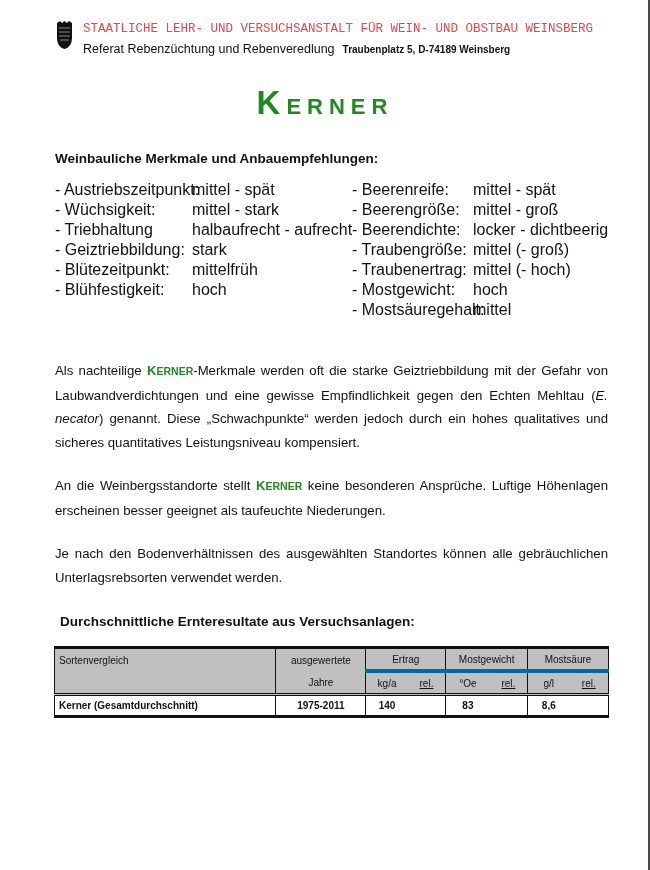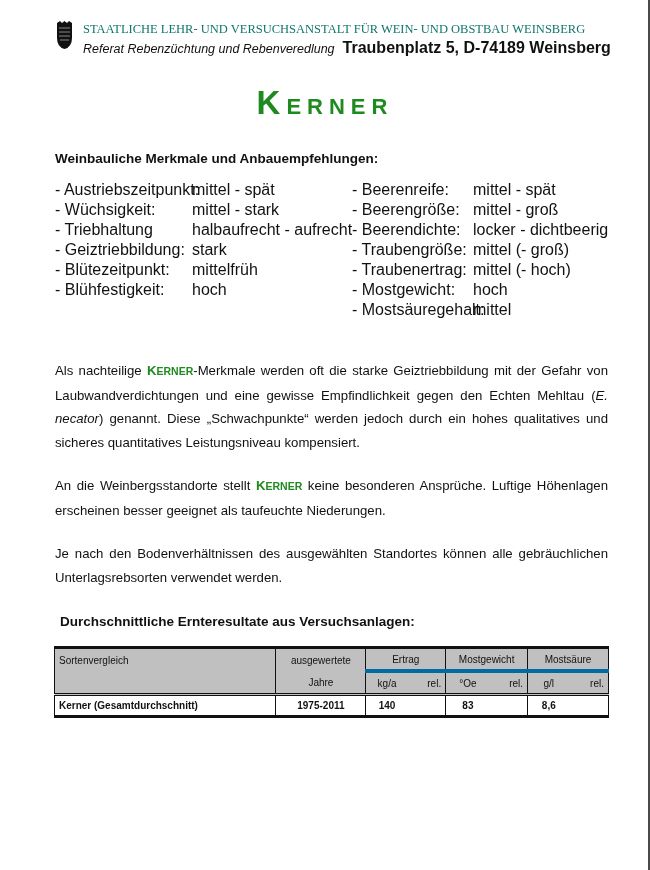--- a/index.html
+++ b/index.html
@@ -1,25 +1,25 @@
 <!DOCTYPE html>
 <html><head>
 <meta charset="utf-8">
 <style>
   html, body { margin: 0; padding: 0; background: #fff; }
   body { width: 650px; height: 870px; position: relative; overflow: hidden;
          font-family: "Liberation Sans", sans-serif; color: #111; }
   .right-edge { position: absolute; right: 0; top: 0; width: 2px; height: 870px; background: #4a4a4a; }
   .header { position: absolute; left: 56px; top: 19px; width: 560px; }
   .logo { position: absolute; left: 0; top: 1px; width: 17px; height: 30px; }
-  .inst { position: absolute; left: 27px; top: 3px; font-family: Liberation Serif, serif;
-          font-size: 12.5px; letter-spacing: 0; white-space: nowrap; color: #0f766e; }
+  .inst { position: absolute; left: 27px; top: 3px; font-family: Liberation Mono, monospace;
+          font-size: 12.5px; letter-spacing: 0; white-space: nowrap; color: #ef4444; }
   .ref { position: absolute; left: 27px; top: 20px; white-space: nowrap; }
-  .ref .it { font-style: italic; font-size: 12.5px; }
-  .ref .addr { font-weight: bold; font-size: 16px; margin-left: 8px; }
+  .ref .it { font-size: 12.5px; }
+  .ref .addr { font-weight: bold; font-size: 10px; margin-left: 8px; }
   .title { position: absolute; left: 0; width: 650px; top: 84px; text-align: center;
            color: #1f8a1f; font-weight: bold; font-size: 22px; letter-spacing: 6px; }
   .title .big { font-size: 33px; }
   h2 { position: absolute; margin: 0; font-size: 13.5px; font-weight: bold; white-space: nowrap; }
   .props { position: absolute; top: 180px; font-size: 16px; line-height: 20px; }
   .props .row { display: flex; white-space: nowrap; }
   .props .k { display: inline-block; }
   .left-props { left: 55px; }
   .left-props .k { width: 137px; }
   .right-props { left: 352px; }
@@ -30,21 +30,21 @@
   .kern .cap { font-size: 13.2px; }
   table { position: absolute; left: 54px; top: 646px; width: 555px; border-collapse: collapse;
           font-size: 10px; }
   td { padding: 0 4px; height: 20px; }
   thead tr.h1 td, thead tr.h2 td { background: #c0c0c0; }
   table { border-top: 3px solid #111; border-bottom: 3px solid #111; border-left: 1px solid #111; border-right: 1px solid #111; }
   .vb { border-right: 1px solid #111; }
   tr.h1 .sub { border-bottom: 4px solid #0369a1; text-align: center; }
   tbody td { border-top: 3px double #111; font-weight: bold; height: 19px; }
   .c { text-align: center; }
-  .r { text-align: right; }
+  .r { text-align: center; text-decoration: underline; }
 </style>
 </head>
 <body>
 
 <div class="right-edge"></div>
 
 <div class="header">
   <svg class="logo" viewBox="0 0 17 30">
     <path d="M1 3 L4 1 L6 3 L8.5 1 L11 3 L13 1 L16 3 L16 18 Q16 27 8.5 29 Q1 27 1 18 Z" fill="#111"></path>
     <path d="M3 8 H14 M3 12 H14 M3 16 H14 M4 20 H13" stroke="#888" stroke-width="1"></path>

